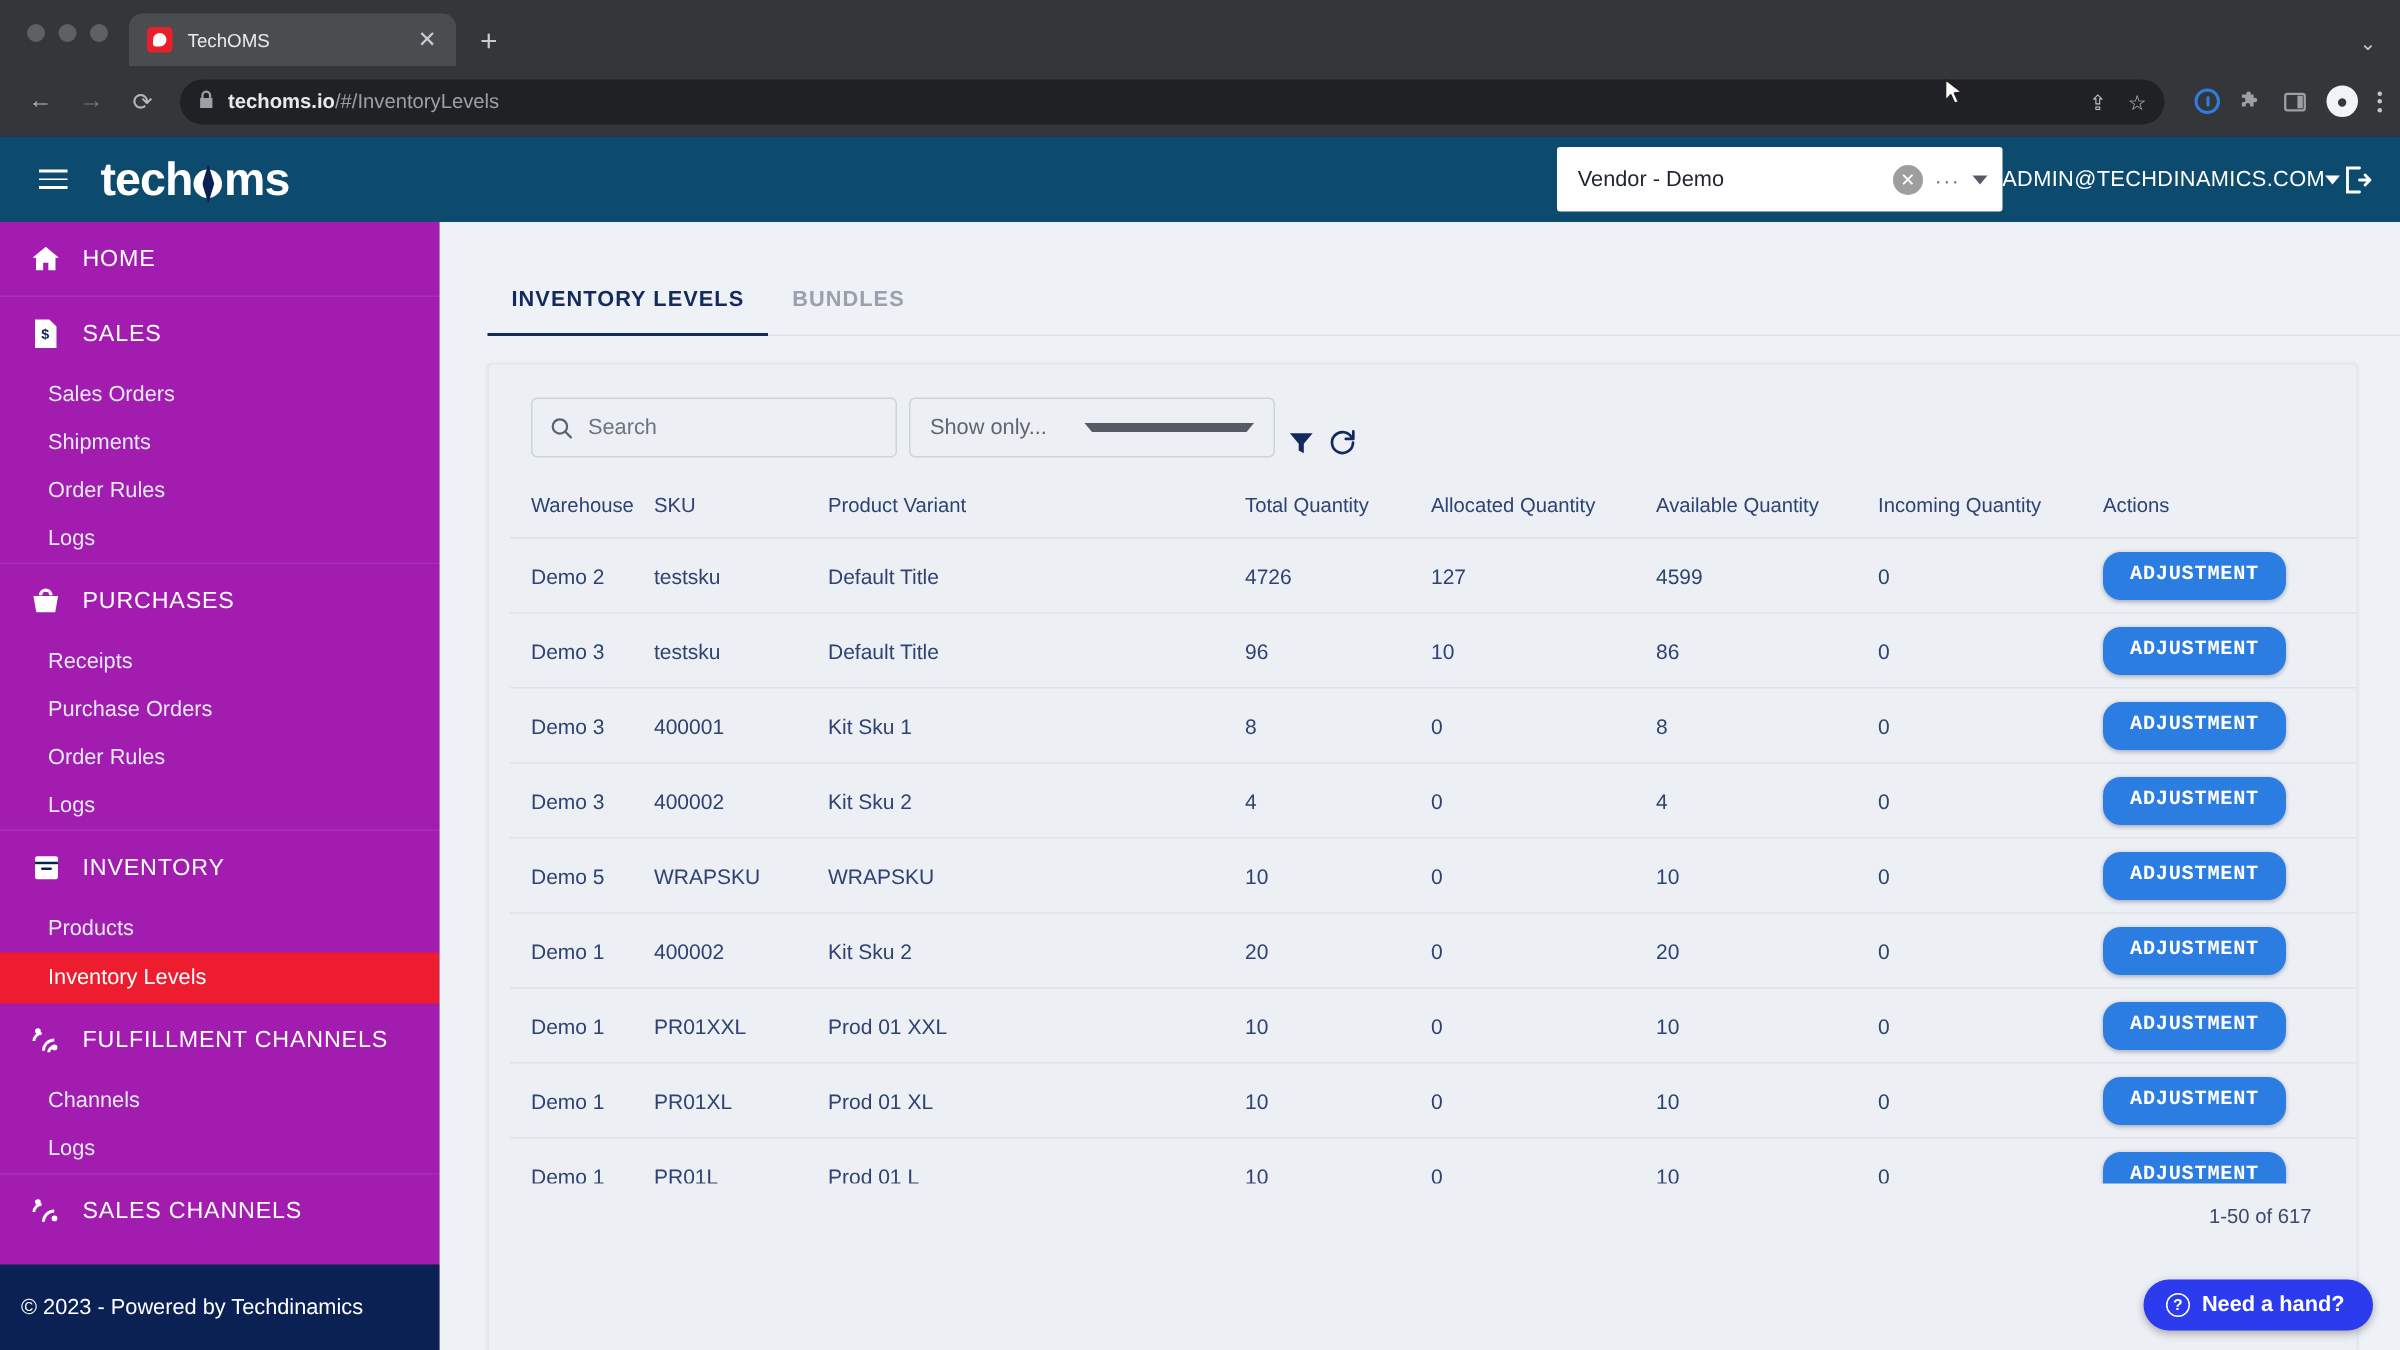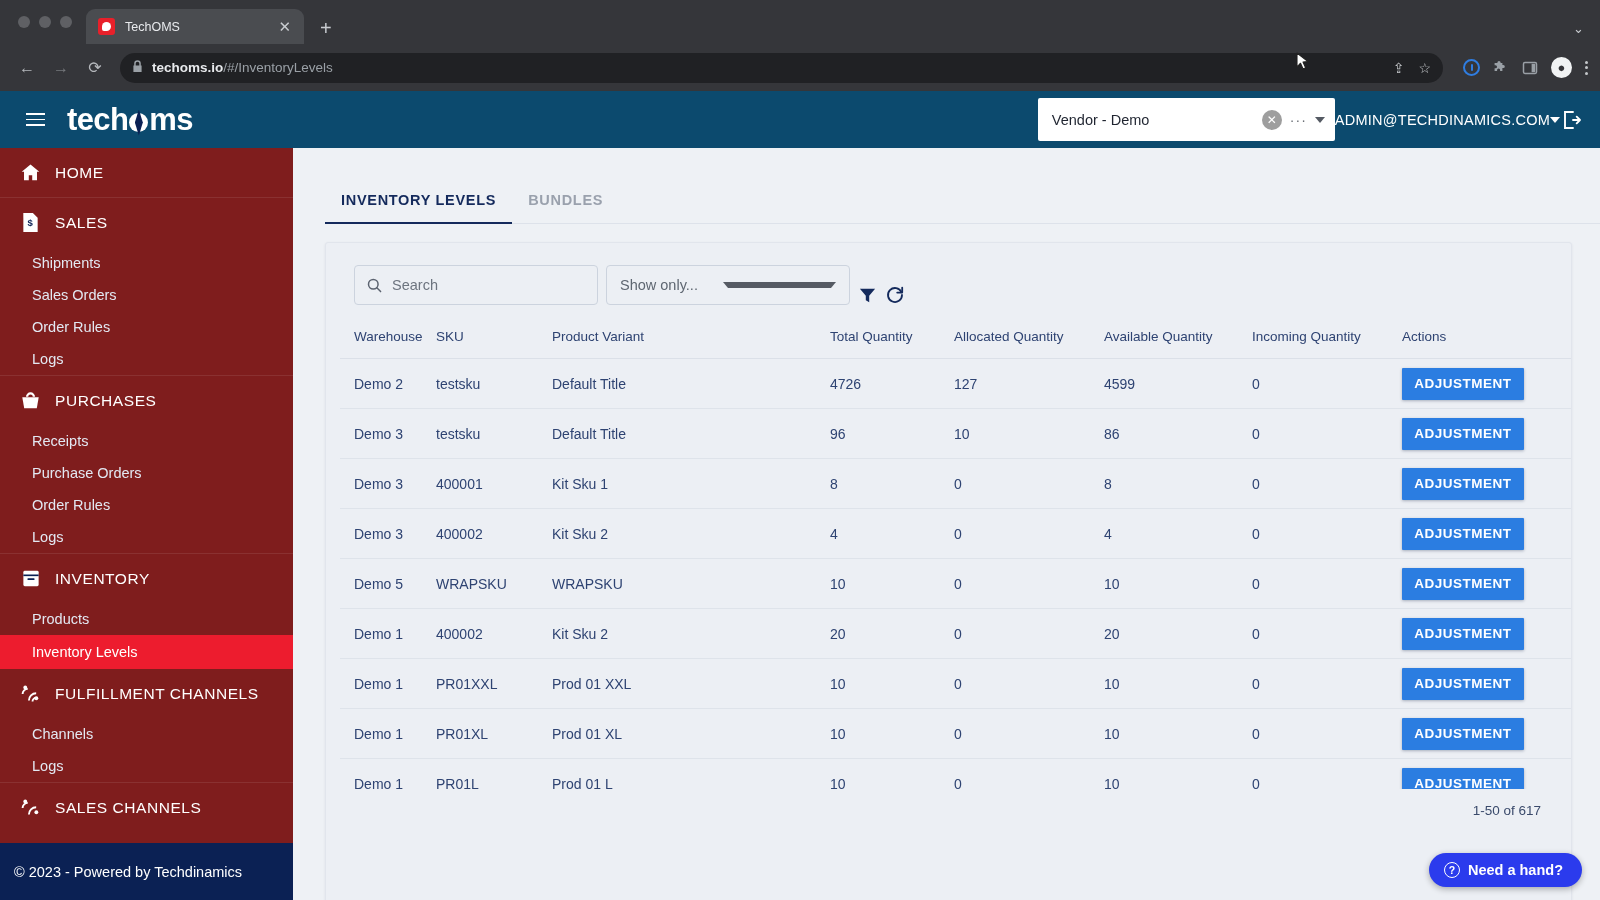--- a/index.html
+++ b/index.html
@@ -112,21 +112,21 @@
   .caret-dn { width: 0; height: 0; border-left: 5.5px solid transparent; border-right: 5.5px solid transparent;
               border-top: 6.5px solid #555a63; cursor: pointer; }
   .user-email { color: #fff; font-size: 14.5px; letter-spacing: 0.25px; cursor: pointer; }
   .caret-wt { width: 0; height: 0; border-left: 5.5px solid transparent; border-right: 5.5px solid transparent;
               border-top: 6.5px solid #fff; cursor: pointer; }
   .logout-ic { color: #fff; font-size: 21px; cursor: pointer; display: flex; align-items: center; }
 
   
   .sidebar {
     position: absolute; left: 0; top: 57px; width: 293px; height: 752px;
-    background: #7f1d1d; overflow: hidden;
+    background: #a21caf; overflow: hidden;
   }
   .nav-scroll { height: 695px; overflow: hidden; }
   .nav-group-hd {
     display: flex; align-items: center; gap: 13px; padding: 13px 0 13px 19px;
     color: #fff; font-size: 15.5px; letter-spacing: 0.55px; cursor: pointer;
   }
   .nav-group-hd .gico { width: 23px; height: 23px; display: flex; align-items: center; justify-content: center; flex: 0 0 auto; }
   .nav-sep { height: 1px; background: rgba(255,255,255,0.09); margin: 0; }
   .nav-item {
     padding: 8px 0 8px 32px; color: #e3e8f2; font-size: 14.5px; cursor: pointer;
@@ -198,22 +198,22 @@
   .c-wh { width: 96px; padding-left: 14px !important; }
   .c-sku { width: 116px; }
   .c-pv { width: 278px; }
   .c-tq { width: 124px; }
   .c-alq { width: 150px; }
   .c-avq { width: 148px; }
   .c-inq { width: 150px; }
   .c-act { width: 180px; }
   thead th.c-wh { padding-left: 14px; }
   .btn-adj {
-    background: #2b7de1; color: #fff; border: 0; border-radius: 1px;
-    font-family: Liberation Sans, sans-serif; font-size: 13.5px; font-weight: 700; letter-spacing: 0.5px;
+    background: #2b7de1; color: #fff; border: 0; border-radius: 12px;
+    font-family: Liberation Mono, monospace; font-size: 13.5px; font-weight: 700; letter-spacing: 0.5px;
     width: 122px; height: 32px; cursor: pointer;
     box-shadow: 0 1px 3px rgba(10,25,60,0.3);
   }
   .tbl-wrap { padding: 0 14px; height: 470px; overflow: hidden; position: relative; }
   .paginfo {
     text-align: right; padding: 14px 30px 0 0; font-size: 13.5px; color: #3a4a6b;
   }
 
   .chat-pill {
     position: absolute; right: 18px; bottom: 13px; height: 34px;
@@ -343,22 +343,22 @@
 
         <div class="nav-group-hd">
           <span class="gico">
             <svg width="19" height="21" viewBox="0 0 19 22">
                 <path d="M2 1h10l5 5v15H2z" fill="#fff"></path>
                 <text x="9.5" y="15" font-size="10" font-weight="700" fill="#0b2154" text-anchor="middle" font-family="Liberation Sans, sans-serif">$</text>
               </svg>
           </span>
           <span>SALES</span>
         </div>
+        <div class="nav-item">Sales Orders</div>
         <div class="nav-item">Shipments</div>
-        <div class="nav-item">Sales Orders</div>
         <div class="nav-item">Order Rules</div>
         <div class="nav-item">Logs</div>
         <div class="nav-sep"></div>
 
         <div class="nav-group-hd">
           <span class="gico">
             <svg width="21" height="21" viewBox="0 0 22 22">
                 <path d="M7.4 7.2a3.6 3.6 0 0 1 7.2 0" fill="none" stroke="#fff" stroke-width="2.4"></path>
                 <path d="M2.4 7.6h17.2l-2 11.4H4.4z" fill="#fff"></path>
               </svg>

